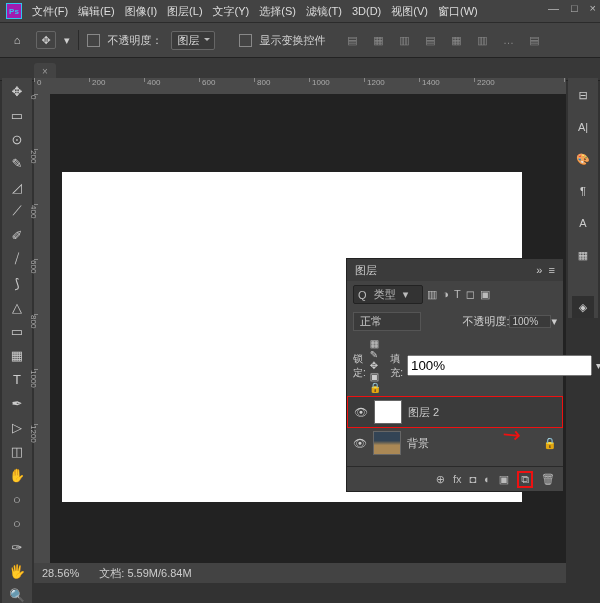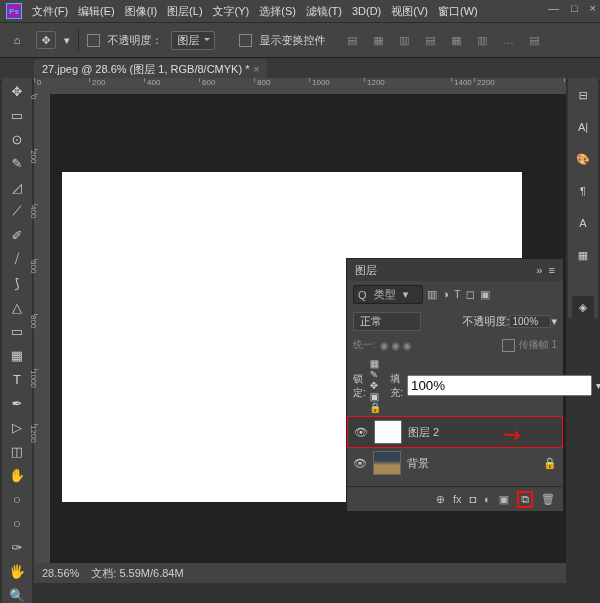--- a/index.html
+++ b/index.html
@@ -24,21 +24,21 @@
 .toolbar .tb{width:24px;height:22px;display:flex;align-items:center;justify-content:center;color:#ccc;cursor:pointer;font-size:13px}
 .rsidebar{position:absolute;right:2px;top:0;width:30px;background:#434343;display:flex;flex-direction:column;align-items:center;padding-top:6px;gap:10px}
 .rsidebar .rb{width:22px;height:22px;display:flex;align-items:center;justify-content:center;color:#ccc}
 .rsidebar .rb.active{background:#303030}
 .ruler-h{position:absolute;left:34px;right:34px;top:0;height:16px;background:#4a4a4a;overflow:hidden}
 .ruler-h .tick{position:absolute;top:0;color:#aaa;font-size:8px;border-left:1px solid #888;height:4px;padding-left:2px}
 .ruler-v{position:absolute;left:34px;top:16px;width:16px;bottom:0;background:#4a4a4a}
 .ruler-v .tick{position:absolute;left:0;color:#aaa;font-size:8px;border-top:1px solid #888;width:4px;writing-mode:vertical-rl}
 .canvas-area{position:absolute;left:50px;top:16px;right:34px;bottom:0;background:#222;overflow:hidden}
 .canvas{position:absolute;left:12px;top:78px;width:460px;height:330px;background:#fff}
-.status{position:absolute;left:34px;right:34px;bottom:0;height:20px;background:#434343;display:flex;align-items:center;font-size:11px;color:#ccc;padding:0 8px;gap:12px}
+.status{position:absolute;left:34px;right:34px;bottom:0;height:20px;background:#434343;display:flex;align-items:center;font-size:11px;color:#ccc;padding:0 8px;gap:20px}
 .layers{position:absolute;right:36px;top:258px;width:216px;background:#434343;border:1px solid #222;color:#ccc}
 .layers .hd{height:22px;display:flex;align-items:center;padding:0 8px;background:#3b3b3b;font-size:11px}
 .layers .hd .sp{flex:1}
 .layers .row1{padding:4px 6px;display:flex;align-items:center;gap:4px}
 .layers .search{background:#333;border:1px solid #222;border-radius:2px;padding:1px 4px;font-size:11px;color:#bbb;width:60px;display:flex;align-items:center;gap:2px}
 .layers .icnrow{display:flex;gap:5px;color:#bbb;font-size:11px}
 .layers .row2{padding:4px 6px;display:flex;align-items:center;font-size:11px;}
 .layers .row2 .drop2{background:#3a3a3a;border:1px solid #555;padding:1px 6px;position:relative;min-width:54px}
 .layers .row2 input{width:36px;background:#3a3a3a;border:1px solid #555;color:#ccc;font-size:10px;padding:0 2px}
 .layers .row3{padding:3px 6px;display:flex;align-items:center;font-size:10px;gap:4px;color:#888}
@@ -94,21 +94,20 @@
     <span class="ai">▤</span>
     <span class="ai">▦</span>
     <span class="ai">▥</span>
     <span class="ai">…</span>
     <span class="ai">▤</span>
   </div>
 </div>
 
 <div class="tabbar">
   <div class="tab">
-    <span>27.jpeg @ 28.6% (图层 1, RGB/8/CMYK) *</span>
     <span class="cl">×</span>
   </div>
 </div>
 
 <div class="main">
   <div class="toolbar">
     <div class="tb">✥</div>
     <div class="tb">▭</div>
     <div class="tb">⊙</div>
     <div class="tb">✎</div>
@@ -145,21 +144,21 @@
   </div>
 
   <div class="ruler-h" id="rh">
       <div class="tick" style="left: 0px;">0</div>
       <div class="tick" style="left: 55px;">200</div>
       <div class="tick" style="left: 110px;">400</div>
       <div class="tick" style="left: 165px;">600</div>
       <div class="tick" style="left: 220px;">800</div>
       <div class="tick" style="left: 275px;">1000</div>
       <div class="tick" style="left: 330px;">1200</div>
-      <div class="tick" style="left: 385px; margin-left: 32px;">1400</div>
+      <div class="tick" style="left: 385px;">1400</div>
       <div class="tick" style="left: 440px;">2200</div>
       <div class="tick" style="left: 495px; margin-left: 35px;">1800</div>
     </div>
   <div class="ruler-v" id="rv">
       <div class="tick" style="top: 0px;">0</div>
       <div class="tick" style="top: 55px;">200</div>
       <div class="tick" style="top: 110px;">400</div>
       <div class="tick" style="top: 165px;">600</div>
       <div class="tick" style="top: 220px;">800</div>
       <div class="tick" style="top: 275px;">1000</div>
@@ -195,27 +194,20 @@
       <span>▣</span>
     </div>
   </div>
   <div class="row2">
     <span class="drop2"><span>正常</span></span>
     <span style="flex:1"></span>
     <span>不透明度:</span>
     <input value="100%" style="">
     <span>▾</span>
   </div>
-  <div class="row3">
-    <span>统一:</span>
-    <span>◉ ◉ ◉</span>
-    <span style="flex:1"></span>
-    <span class="chk"></span>
-    <span>传播帧 1</span>
-  </div>
   <div class="row4">
     <span>锁定:</span>
     <span>▦ ✎ ✥ ▣ 🔒</span>
     <span style="flex:1"></span>
     <span>填充:</span>
     <input value="100%" style="">
     <span>▾</span>
   </div>
   <div class="ly sel">
     <span class="eye">👁</span>

